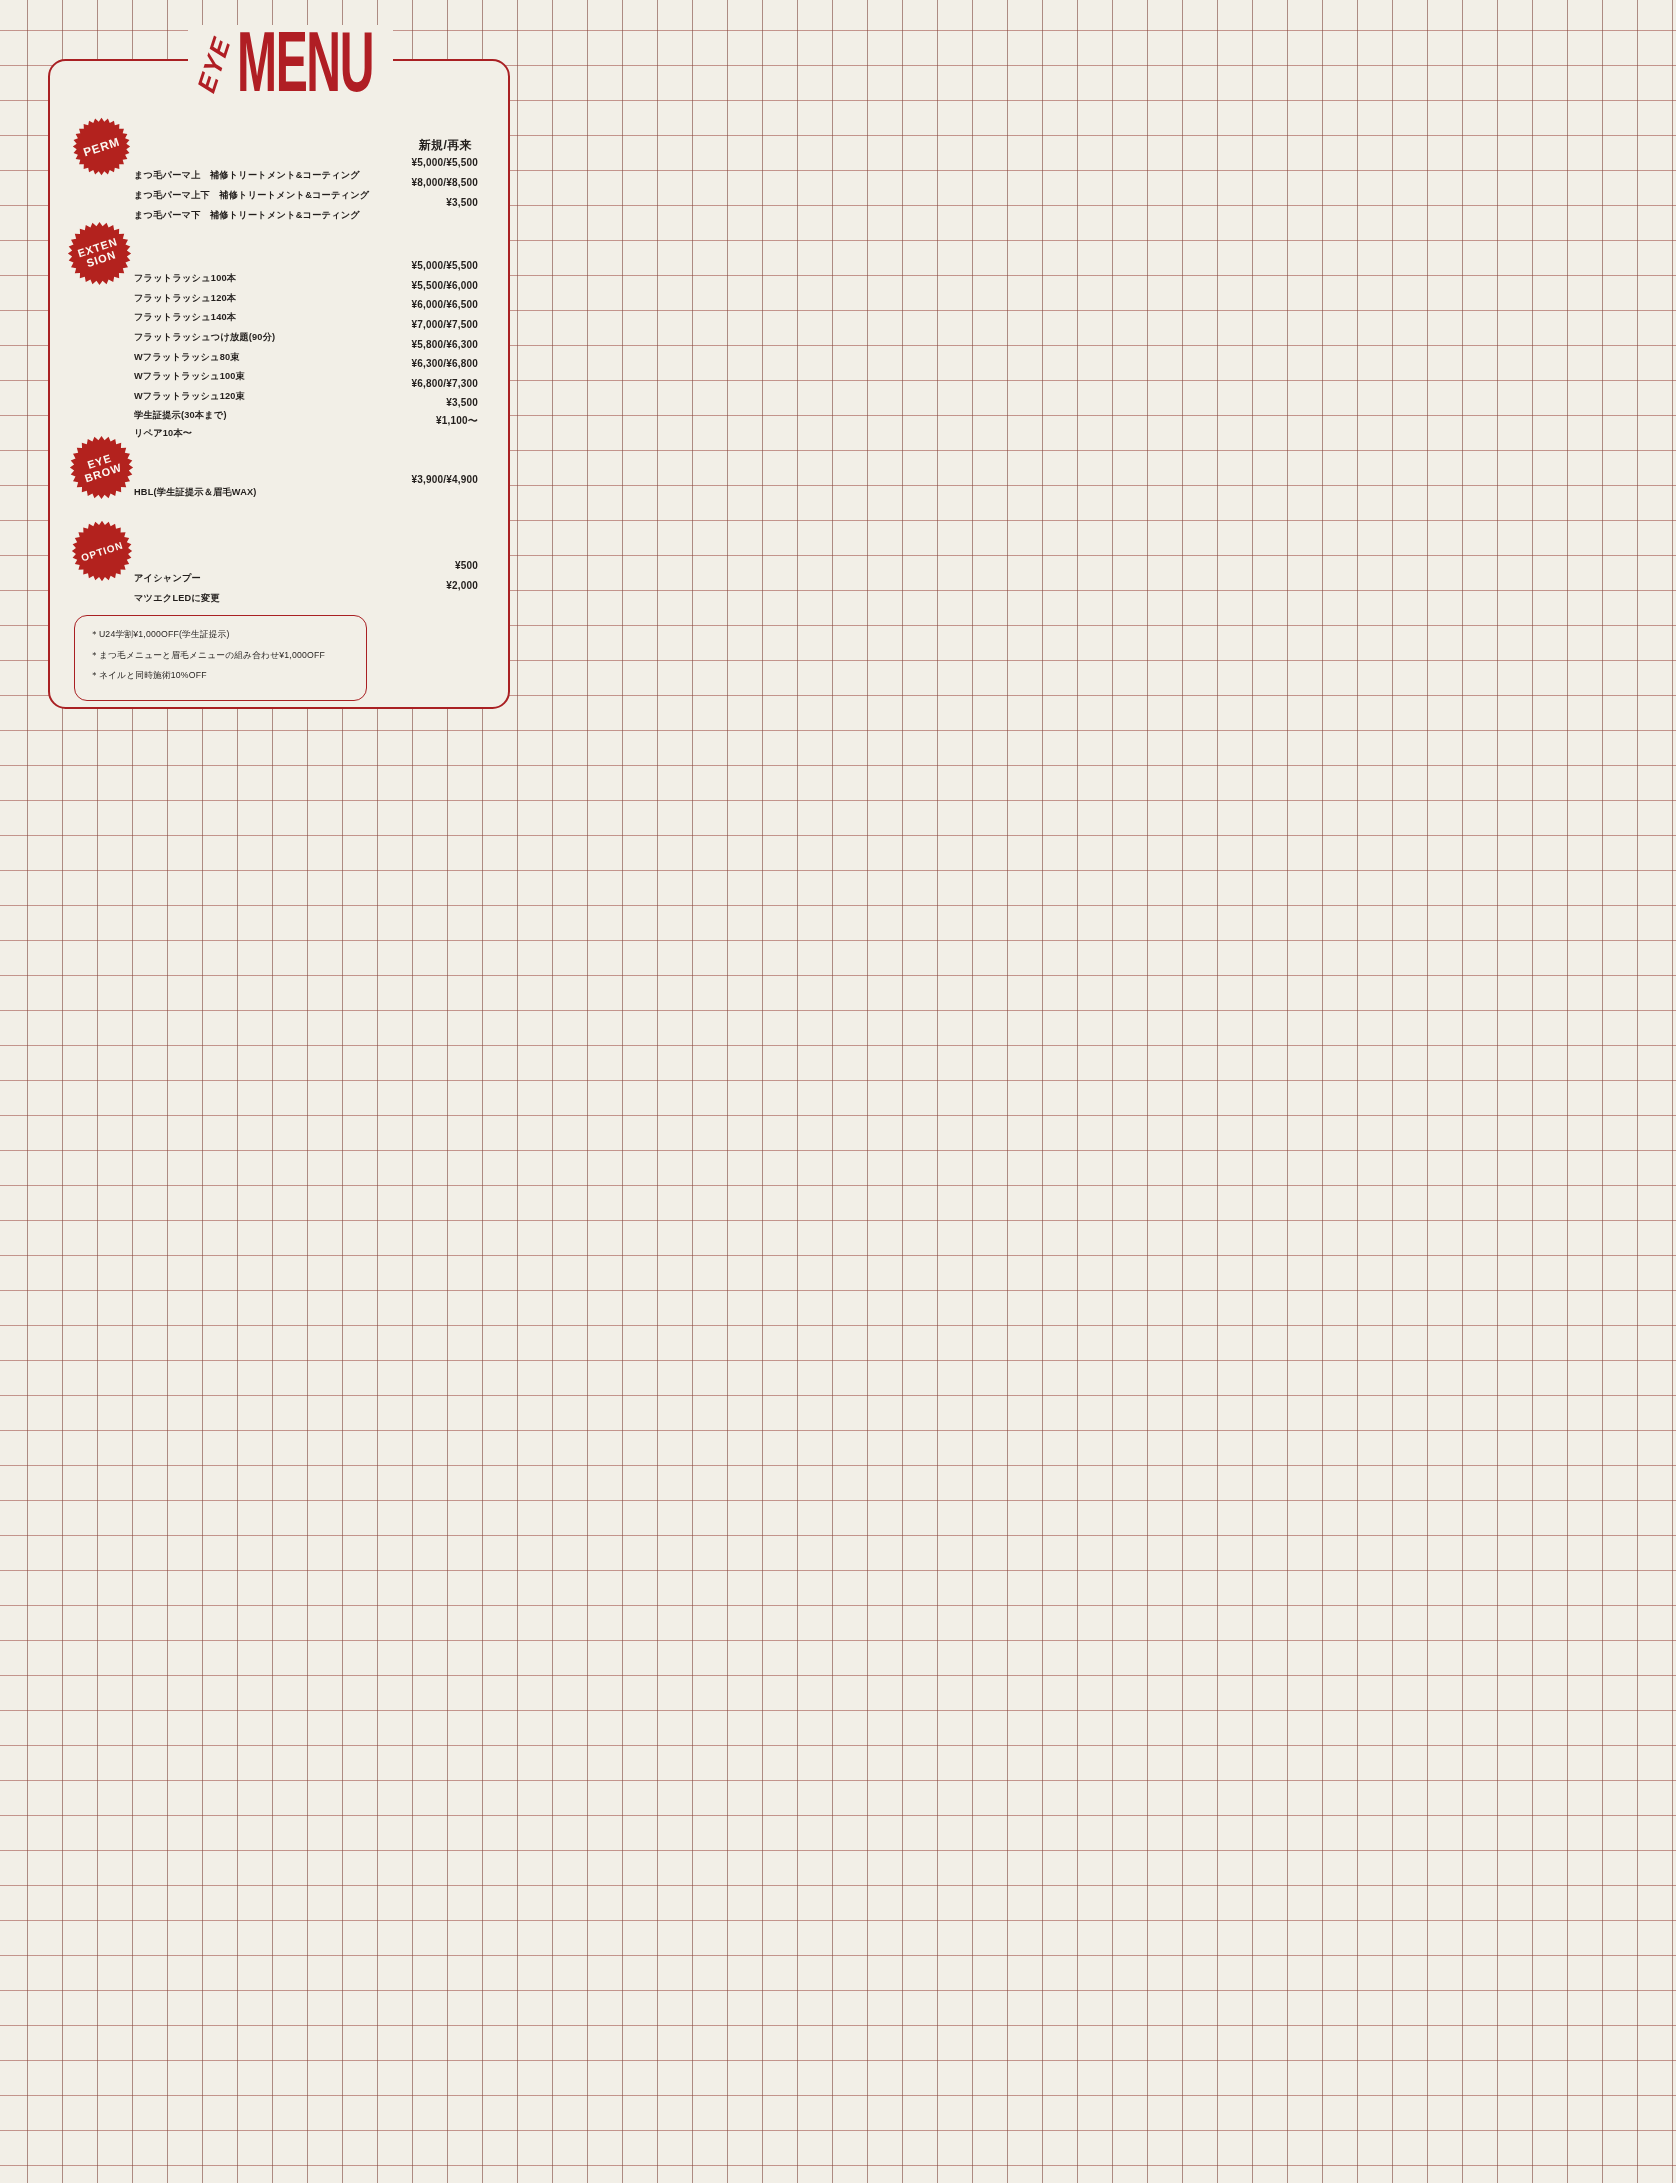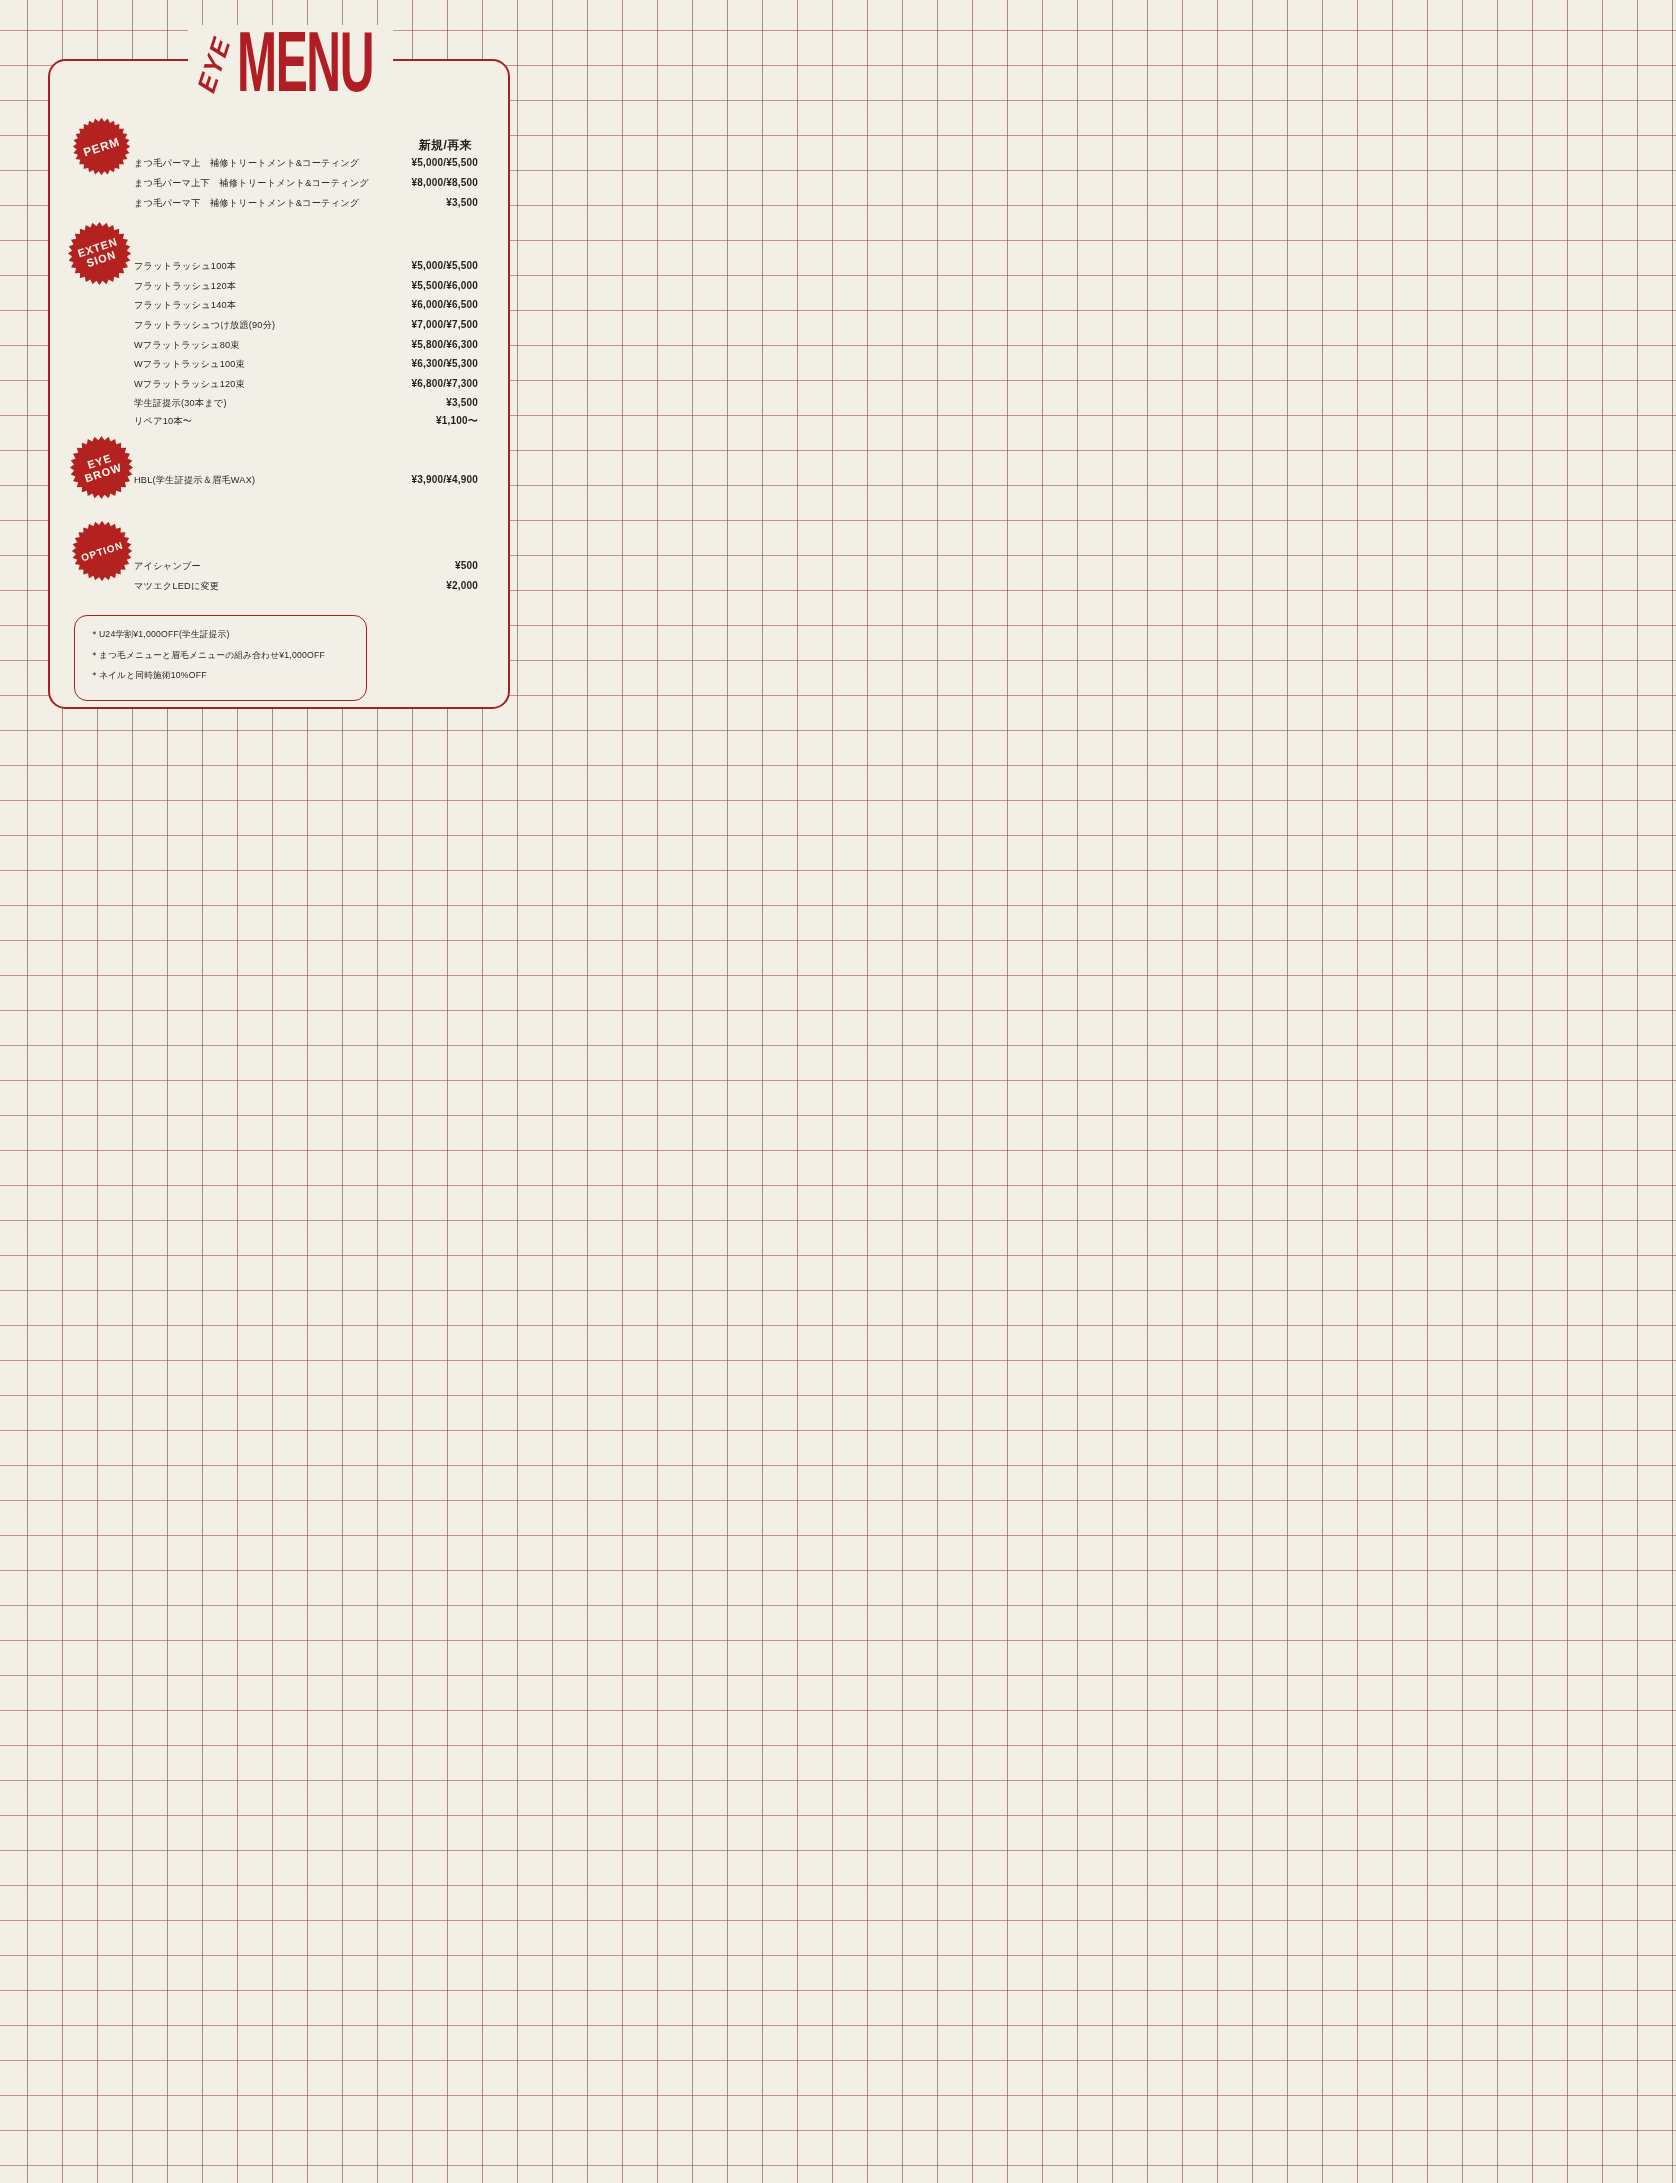--- a/index.html
+++ b/index.html
@@ -49,22 +49,22 @@
   .b-brow{left:69px;top:435px;width:65px;height:65px;}
   .b-brow .lbl{font-size:11px;line-height:1.05;letter-spacing:0.9px;}
   .b-opt{left:71px;top:520px;width:62px;height:62px;}
   .b-opt .lbl{font-size:10px;letter-spacing:0.9px;}
   .price-header{
     position:absolute;right:87px;top:137px;z-index:2;
     font-size:12px;font-weight:700;color:#221E1C;letter-spacing:0.4px;
   }
   .row{position:absolute;left:134px;right:81px;height:13px;z-index:2;}
   .row .item{
-    position:absolute;left:0;top:1px;font-size:9.2px;line-height:13px;
-    font-weight:400;color:#221E1C;letter-spacing:0.2px;white-space:nowrap;
+    position:absolute;left:0;top:13px;font-size:9.2px;line-height:13px;
+    font-weight:700;color:#221E1C;letter-spacing:0.2px;white-space:nowrap;
   }
   .row .price{
     position:absolute;right:0;top:-0.4px;font-size:10px;line-height:13px;
     font-weight:700;color:#221E1C;letter-spacing:0.2px;white-space:nowrap;
   }
   .notes-box{
     position:absolute;left:74px;top:615px;width:293px;height:86px;
     border:1.7px solid #A92023;border-radius:13px;box-sizing:border-box;z-index:2;
   }
   .note{
@@ -148,21 +148,21 @@
 <div class="row" style="top:318px">
   <span class="item">フラットラッシュつけ放題(90分)</span>
   <span class="price">¥7,000/¥7,500</span>
 </div>
 <div class="row" style="top:338px">
   <span class="item">Wフラットラッシュ80束</span>
   <span class="price">¥5,800/¥6,300</span>
 </div>
 <div class="row" style="top:357px">
   <span class="item">Wフラットラッシュ100束</span>
-  <span class="price">¥6,300/¥5,300</span>
+  <span class="price">¥6,300/¥6,800</span>
 </div>
 <div class="row" style="top:377px">
   <span class="item">Wフラットラッシュ120束</span>
   <span class="price">¥6,800/¥7,300</span>
 </div>
 <div class="row" style="top:396px">
   <span class="item">学生証提示(30本まで)</span>
   <span class="price">¥3,500</span>
 </div>
 <div class="row" style="top:414px">

